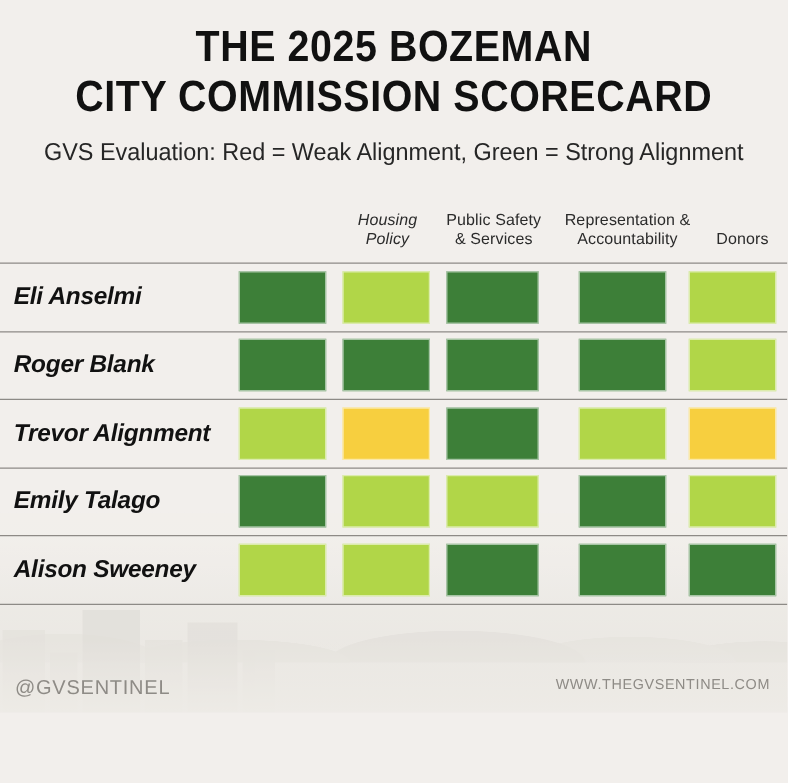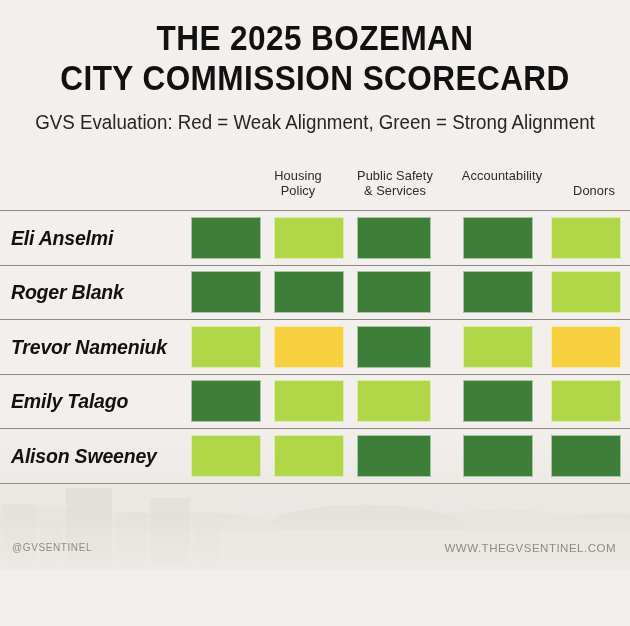--- a/index.html
+++ b/index.html
@@ -105,21 +105,21 @@
     border:1px solid rgba(255,255,255,.55);
     box-sizing:border-box;
   }
 
   
   .footer{
     position:absolute;left:0;right:0;bottom:12px;height:16px;
   }
   .footer .handle{
     position:absolute;left:12px;top:0;
-    font-size:10px;letter-spacing:.6px;color:#8e8b86;
+    font-size:16px;letter-spacing:.6px;color:#8e8b86;
   }
   .footer .site{
     position:absolute;right:14px;top:0;
     font-size:11.5px;letter-spacing:.5px;color:#8e8b86;
   }
 </style>
 </head>
 <body>
 
 <div id="infographic">
@@ -137,29 +137,30 @@
     <div class="haze"></div>
   </div>
 
   <div class="titles">
     <div class="title-line">THE 2025 BOZEMAN</div>
     <div class="title-line">CITY COMMISSION SCORECARD</div>
     <div class="subtitle">GVS Evaluation: Red = Weak Alignment, Green = Strong Alignment</div>
   </div>
 
   <div class="col-headers" id="colHeaders">
-      <div class="col-header" style="left: 260px; width: 76px; top: 0px;">
+      <div class="col-header" style="left: 272px; width: 76px; top: 0px; font-style: italic;">
         <div>Housing</div>
         <div>Policy</div>
       </div>
       <div class="col-header" style="left: 347px; width: 96px; top: 0px;">
         <div>Public Safety</div>
         <div>&amp; Services</div>
       </div>
       <div class="col-header" style="left: 437px; width: 130px; top: 0px;">
+        <div>Representation &amp;</div>
         <div>Accountability</div>
       </div>
       <div class="col-header" style="left: 563px; width: 62px; top: 15px;">
         <div>Donors</div>
       </div>
     </div>
 
   <div class="table" id="tableBody">
       <div class="row">
         <div class="row-name">Eli Anselmi</div>
@@ -171,21 +172,21 @@
       </div>
       <div class="row">
         <div class="row-name">Roger Blank</div>
         <div class="cell" style="left: 191px; width: 70px; background: rgb(61, 127, 56);"></div>
         <div class="cell" style="left: 274px; width: 70px; background: rgb(61, 127, 56);"></div>
         <div class="cell" style="left: 357px; width: 74px; background: rgb(61, 127, 56);"></div>
         <div class="cell" style="left: 463px; width: 70px; background: rgb(61, 127, 56);"></div>
         <div class="cell" style="left: 551px; width: 70px; background: rgb(177, 214, 72);"></div>
       </div>
       <div class="row">
-        <div class="row-name">Trevor Nameniuk</div>
+        <div class="row-name">Trevor Alignment</div>
         <div class="cell" style="left: 191px; width: 70px; background: rgb(177, 214, 72);"></div>
         <div class="cell" style="left: 274px; width: 70px; background: rgb(247, 207, 63);"></div>
         <div class="cell" style="left: 357px; width: 74px; background: rgb(61, 127, 56);"></div>
         <div class="cell" style="left: 463px; width: 70px; background: rgb(177, 214, 72);"></div>
         <div class="cell" style="left: 551px; width: 70px; background: rgb(247, 207, 63);"></div>
       </div>
       <div class="row">
         <div class="row-name">Emily Talago</div>
         <div class="cell" style="left: 191px; width: 70px; background: rgb(61, 127, 56);"></div>
         <div class="cell" style="left: 274px; width: 70px; background: rgb(177, 214, 72);"></div>

